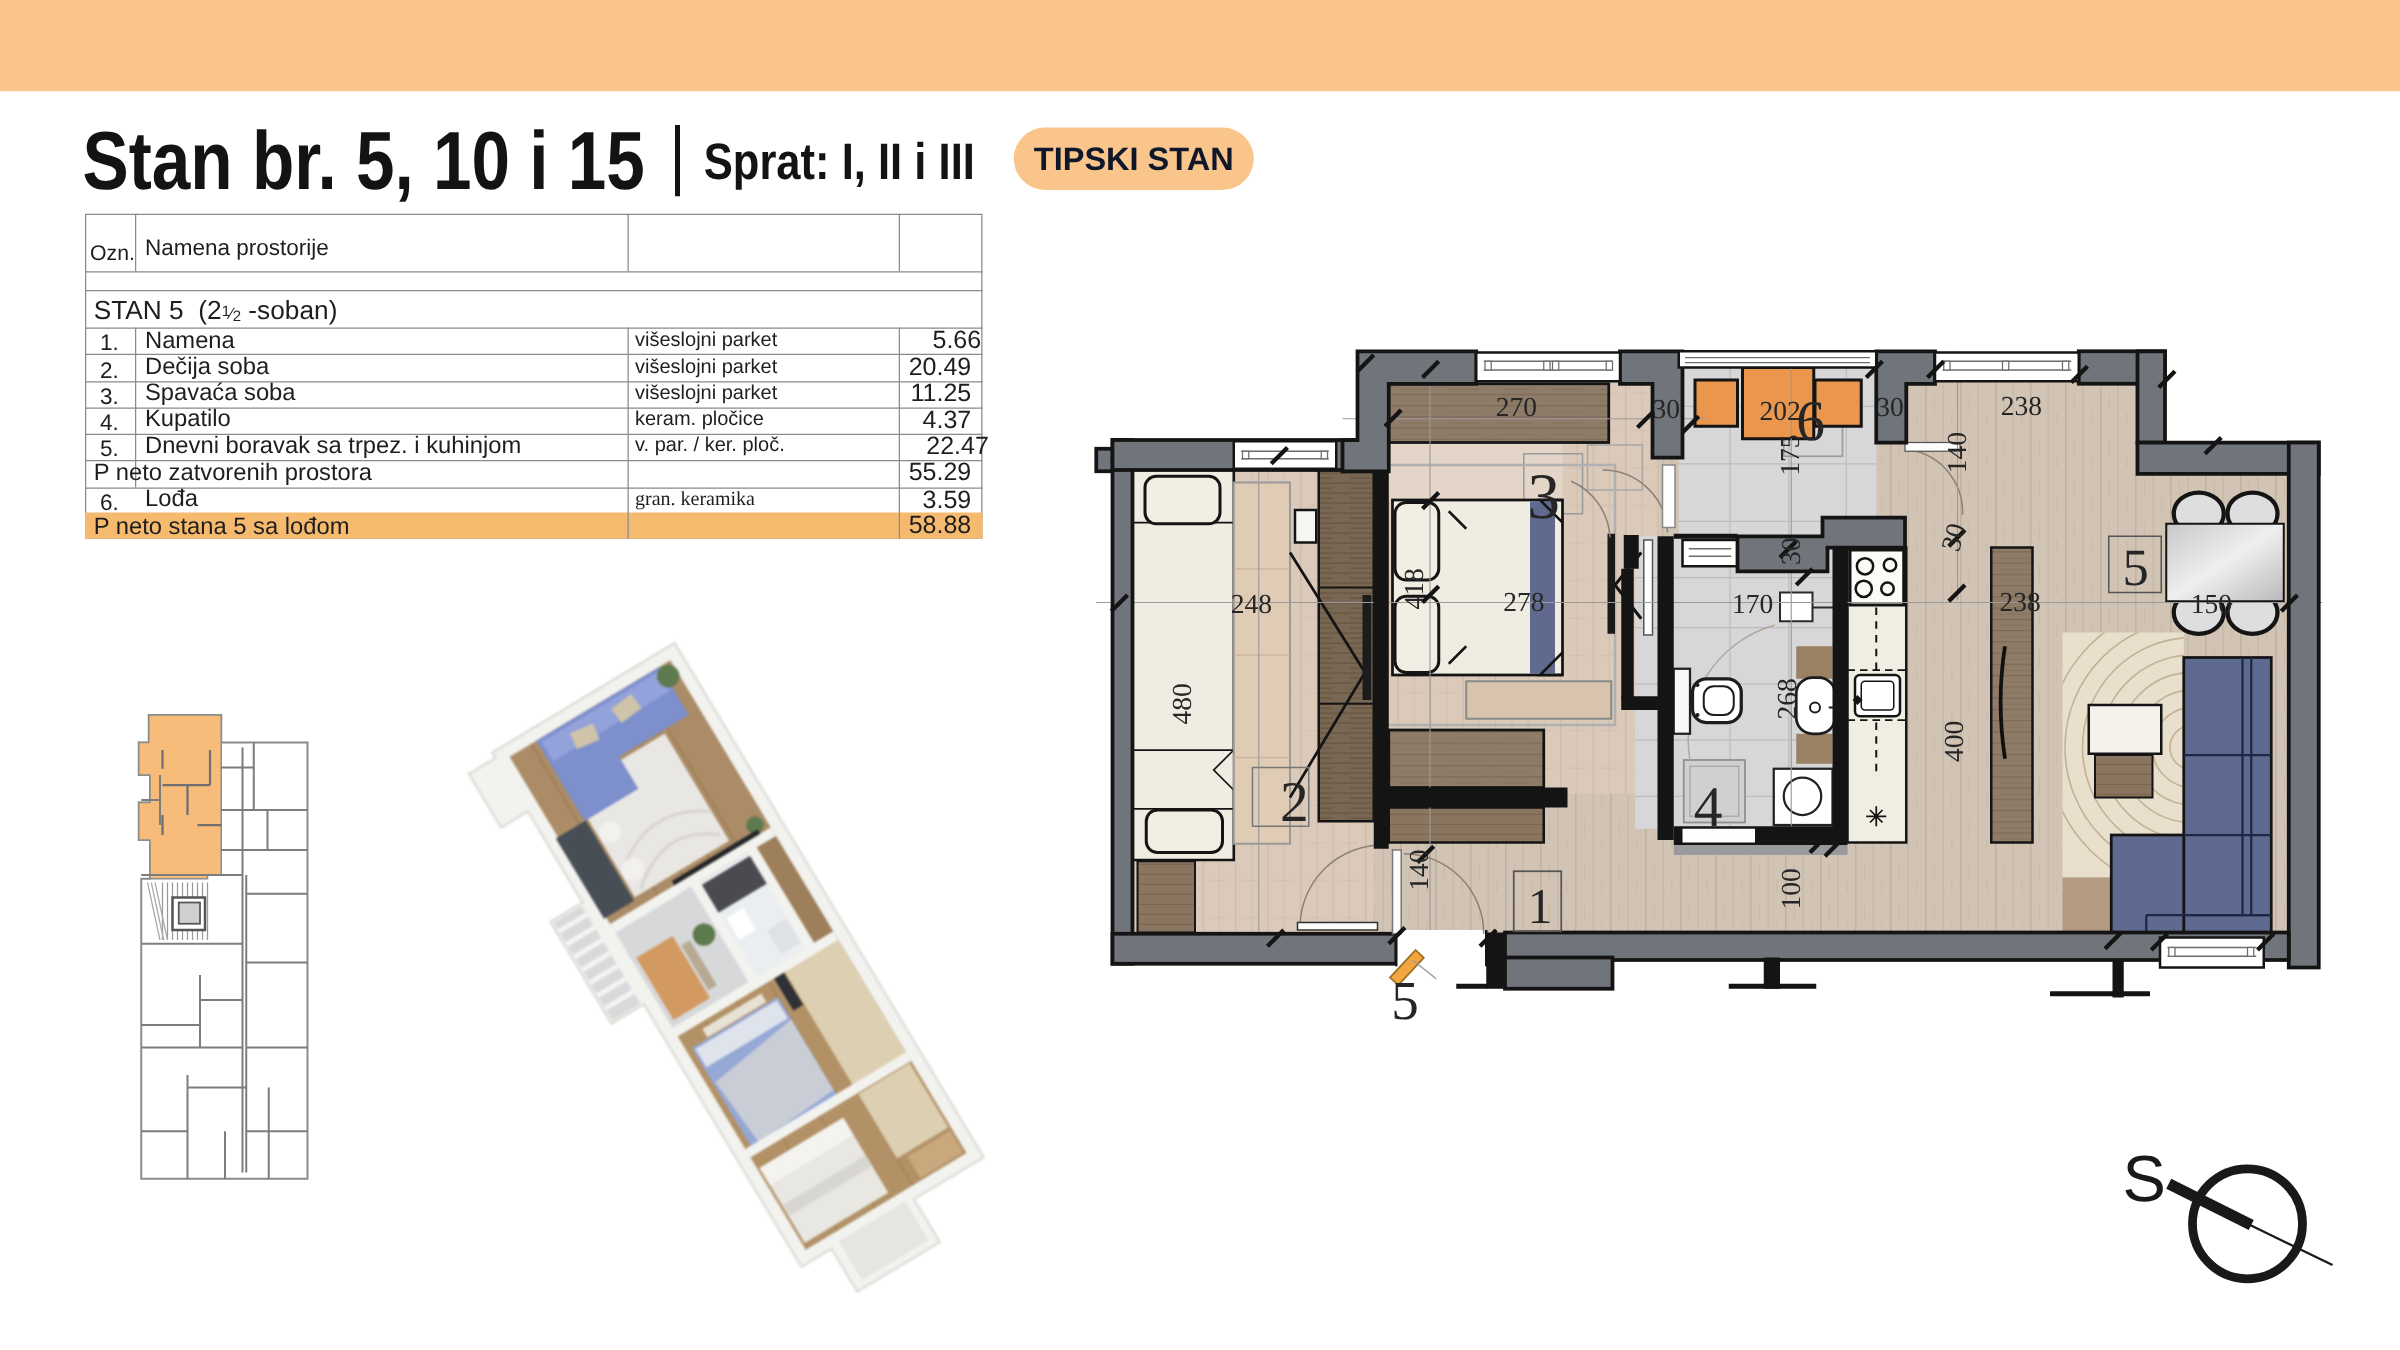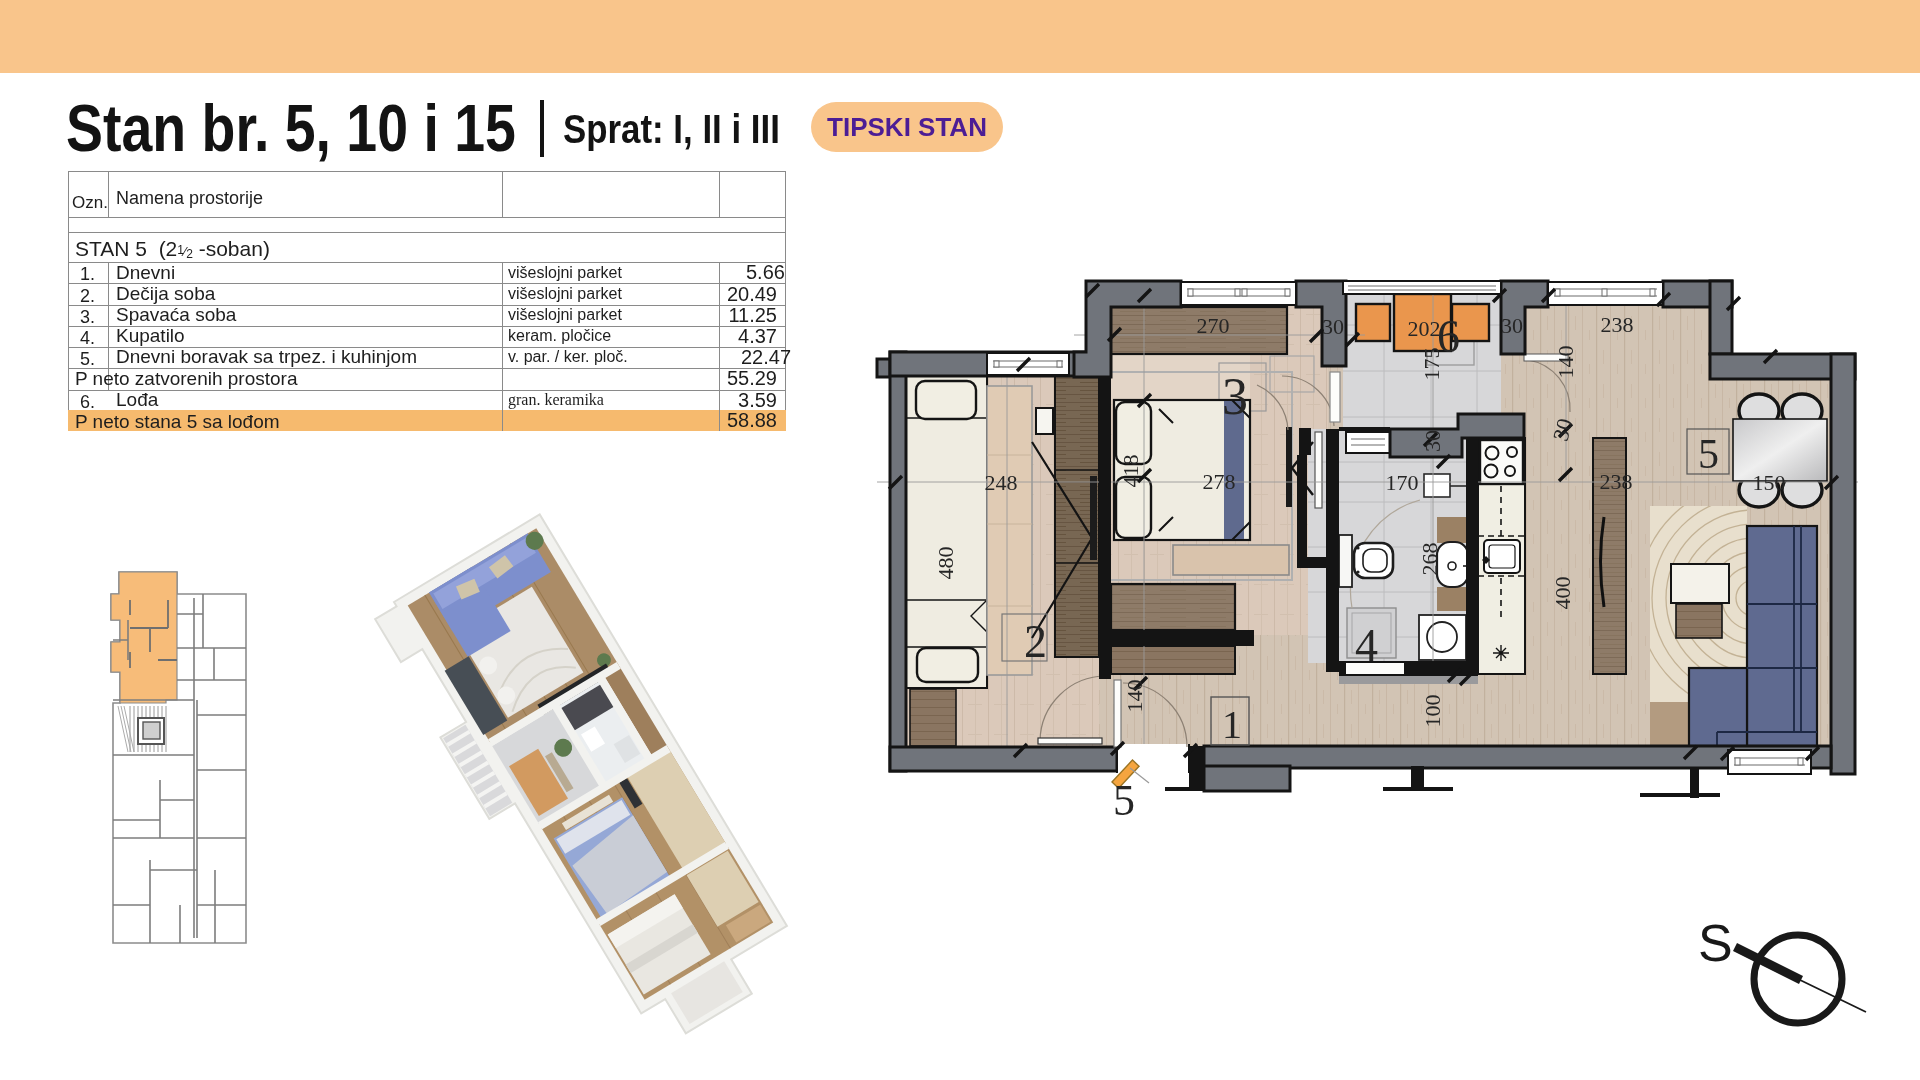--- a/index.html
+++ b/index.html
@@ -3,21 +3,21 @@
 <meta charset="utf-8">
 <style>
   html,body{margin:0;padding:0;width:1920px;height:1080px;background:#fff;overflow:hidden;}
   *{box-sizing:border-box;}
   body{font-family:"Liberation Sans", sans-serif;}
   .abs{position:absolute;}
   #topbar{position:absolute;left:0;top:0;width:1920px;height:73px;background:#f9c58b;}
   #title{position:absolute;left:66px;top:90px;font-weight:bold;font-size:66px;letter-spacing:0px;color:#131313;transform:scaleX(0.84);transform-origin:0 0;white-space:nowrap;}
   #sep{position:absolute;left:540px;top:100px;width:4px;height:57px;background:#131313;}
   #sprat{position:absolute;left:563px;top:106px;font-weight:bold;font-size:41px;color:#131313;transform:scaleX(0.85);transform-origin:0 0;white-space:nowrap;}
-  #pill{position:absolute;left:811px;top:102px;width:192px;height:50px;background:#f9c58b;border-radius:25px;text-align:center;line-height:50px;font-weight:bold;font-size:26px;color:#4c1d95;}
+  #pill{position:absolute;left:811px;top:102px;width:192px;height:50px;background:#f9c58b;border-radius:25px;text-align:center;line-height:50px;font-weight:bold;font-size:26px;color:#0f172a;}
   #tblwrap div{white-space:nowrap;}
 </style>
 </head>
 <body>
 <div id="topbar"></div>
 <div id="title">Stan br. 5, 10 i 15</div>
 <div id="sep"></div>
 <div id="sprat">Sprat: I, II i III</div>
 <div id="pill">TIPSKI STAN</div>
 <div id="tblwrap" style="position:absolute;left:0;top:0;font-family:'Liberation Sans',sans-serif;color:#1e1e1e;">
@@ -41,21 +41,21 @@
   <div class="abs" style="left:719px;top:171px;width:1px;height:46px;background:#8a8a8a;"></div>
   <div class="abs" style="left:108px;top:262px;width:1px;height:128px;background:#8a8a8a;"></div>
   <div class="abs" style="left:502px;top:262px;width:1px;height:169px;background:#8a8a8a;"></div>
   <div class="abs" style="left:719px;top:262px;width:1px;height:169px;background:#8a8a8a;"></div>
 
   <div class="abs" style="left:72px;top:193px;font-size:17px;">Ozn.</div>
   <div class="abs" style="left:116px;top:188px;font-size:18px;">Namena prostorije</div>
   <div class="abs" style="left:75px;top:237px;font-size:21px;">STAN 5&nbsp;&nbsp;(2<span style="font-size:12px;vertical-align:2px;">1</span><span style="font-size:13px;">⁄</span><span style="font-size:12px;vertical-align:-2px;">2</span> -soban)</div>
 
   <div class="abs" style="left:80px;top:264px;font-size:18px;">1.</div>
-  <div class="abs" style="left:116px;top:262px;font-size:19px;">Dnevni</div>
+  <div class="abs" style="left:116px;top:262px;font-size:19px;">Namena</div>
   <div class="abs" style="left:508px;top:264px;font-size:16px;">višeslojni parket</div>
   <div class="abs" style="left:719px;top:261px;width:58px;font-size:20px;padding-left:27px;">5.66</div>
   <div class="abs" style="left:80px;top:286px;font-size:18px;">2.</div>
   <div class="abs" style="left:116px;top:283px;font-size:19px;">Dečija soba</div>
   <div class="abs" style="left:508px;top:285px;font-size:16px;">višeslojni parket</div>
   <div class="abs" style="left:719px;top:283px;width:58px;font-size:20px;text-align:right;">20.49</div>
   <div class="abs" style="left:80px;top:307px;font-size:18px;">3.</div>
   <div class="abs" style="left:116px;top:304px;font-size:19px;">Spavaća soba</div>
   <div class="abs" style="left:508px;top:306px;font-size:16px;">višeslojni parket</div>
   <div class="abs" style="left:719px;top:304px;width:58px;font-size:20px;text-align:right;">11.25</div>

